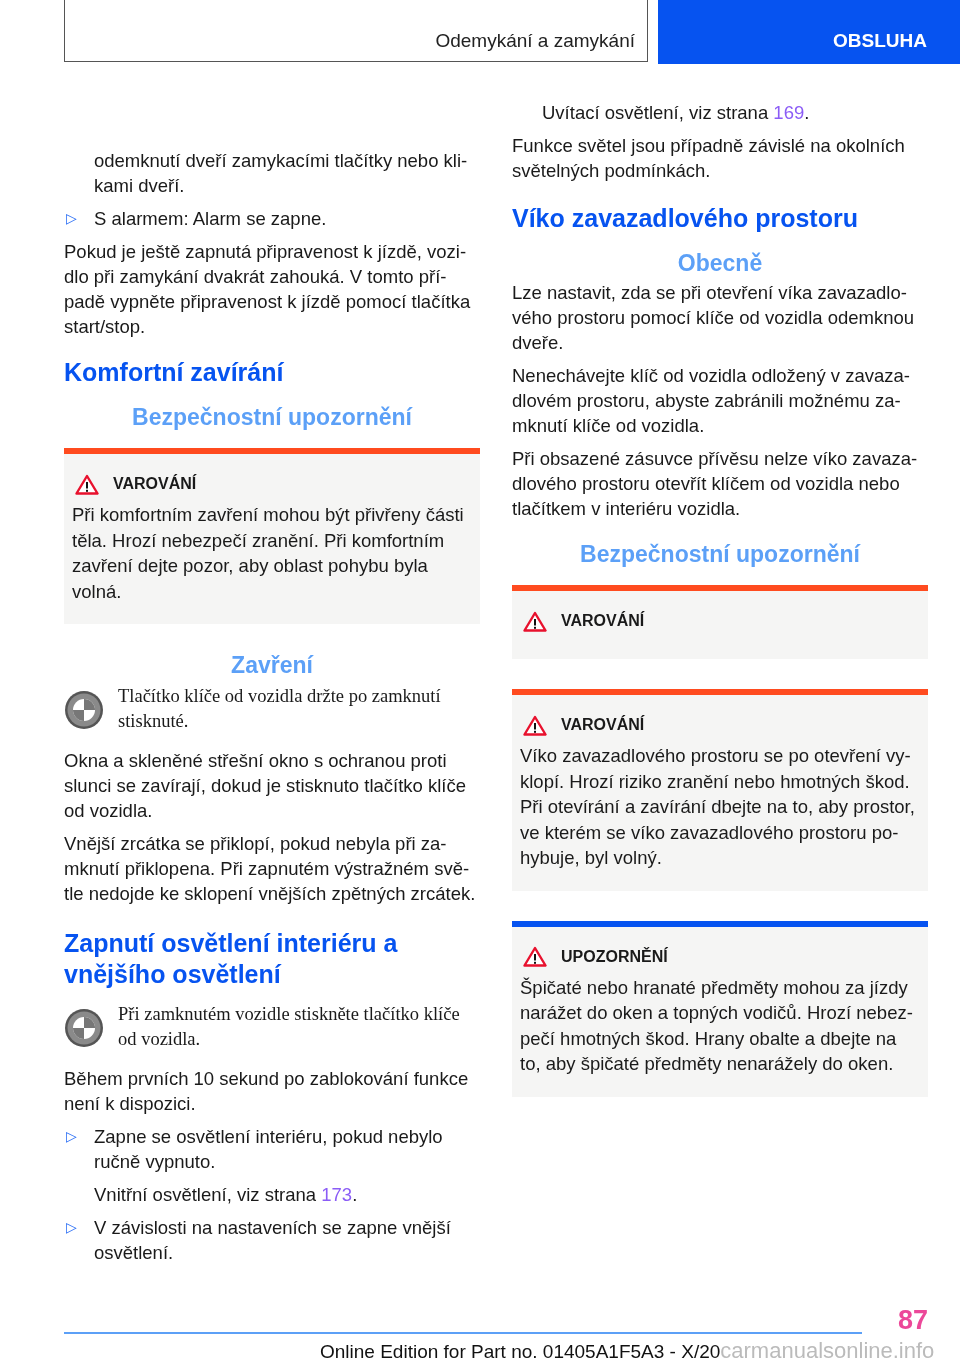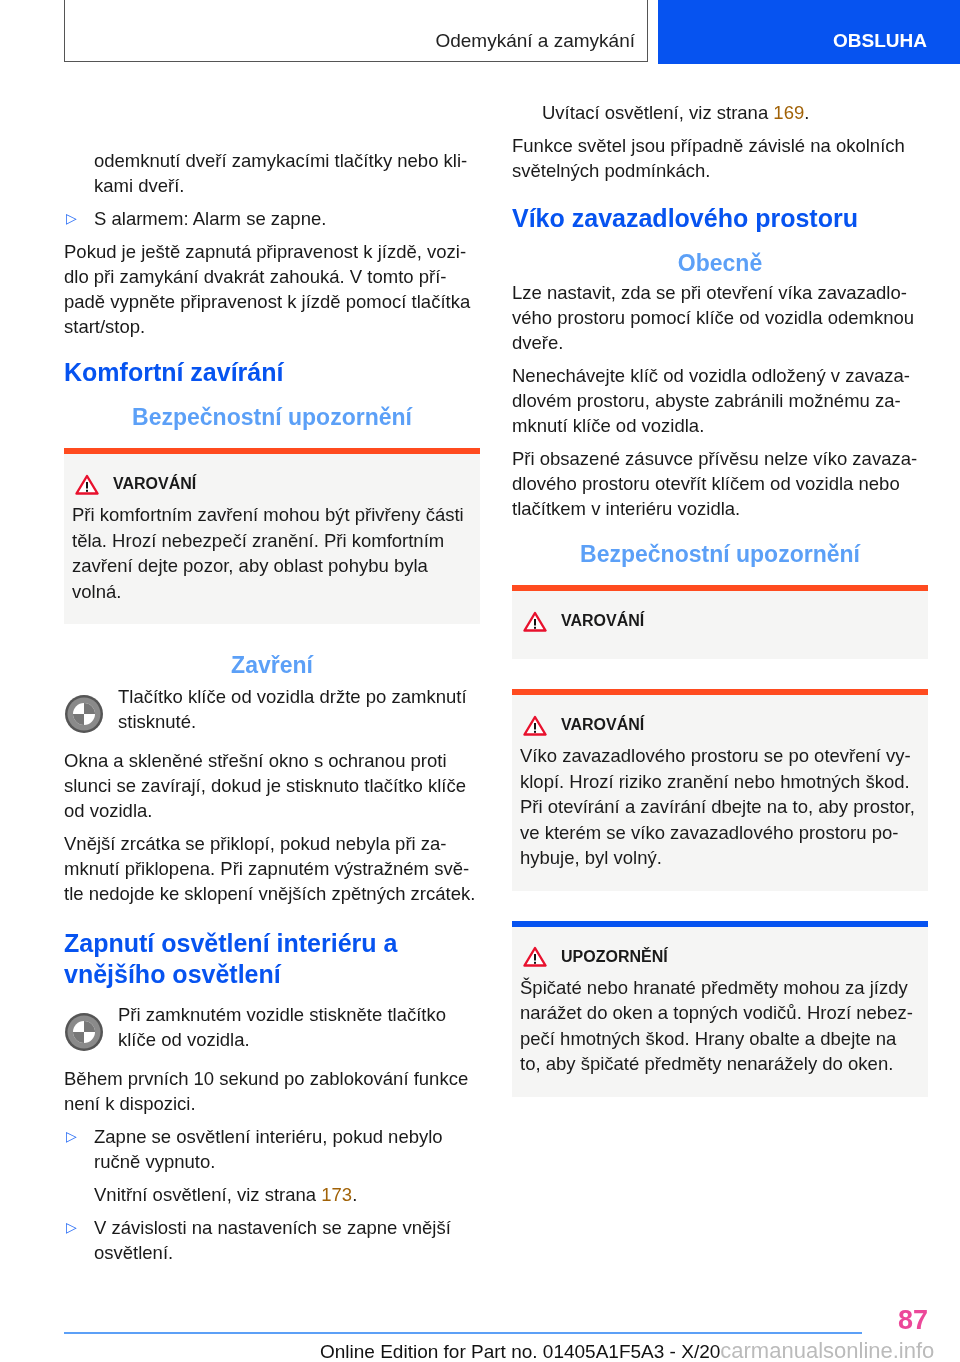--- a/index.html
+++ b/index.html
@@ -12,27 +12,27 @@
   .hdr-right span { position:absolute; right:33px; top:30px; font-size:19px; font-weight:bold; color:#fff;text-align:right; }
   .col { position:absolute; top:100px; width:416px; }
   .col.left { left:64px;margin-top:48px; }
   .col.right { left:512px; }
   p { margin:0 0 8px 0; font-size:18.5px; line-height:25px; }
   .indent { padding-left:30px; }
   .bullet { position:relative; padding-left:30px; margin-bottom:8px; font-size:18.5px; line-height:25px; }
   .bullet .tri { position:absolute; left:2px; top:0; color:#2a6ef5; font-size:14px; }
   .h1 { color:#0653f0; font-weight:bold; font-size:25px; line-height:31px; margin:18px 0 12px 0; }
   .h2 { color:#5ca0f7; font-weight:bold; font-size:23px; line-height:30px; margin:14px 0 16px 0;text-align:center; }
-  .link { color:#a16207; }
+  .link { color:#8b5cf6; }
   .warn { background:#f5f5f4; border-top:6px solid #ff4b1f; padding:18px 8px 20px 8px; margin:0 0 30px 0; }
   .warn.notice { border-top-color:#0653f0; }
   .warn-title { font-weight:bold; font-size:16px; line-height:24px; margin-bottom:6px; display:flex; align-items:center; }
   .warn-title svg { margin:0 14px 0 3px; }
   .warn p { margin:0; font-size:18.5px; line-height:25.5px; }
-  .keyrow { display:flex; align-items:flex-end; margin-bottom:14px; }
+  .keyrow { display:flex; align-items:flex-start; margin-bottom:14px;font-family:Liberation Serif, serif; }
   .keyrow svg { flex:0 0 auto; margin:6px 14px 0 0; }
   .keyrow p { margin:0; }
   .pagenum { position:absolute; right:32px; top:1305px; font-size:27px; font-weight:bold; color:#ec4899; }
   .footline { position:absolute; left:64px; top:1332px; width:798px; height:2px; background:#5ca0f7; }
   .foottext { position:absolute; left:320px; top:1338px; font-size:19px; color:#111; white-space:nowrap; }
   .footwm { color:#bbbbbb; font-size:22px; }
 </style>
 </head>
 <body>
 

